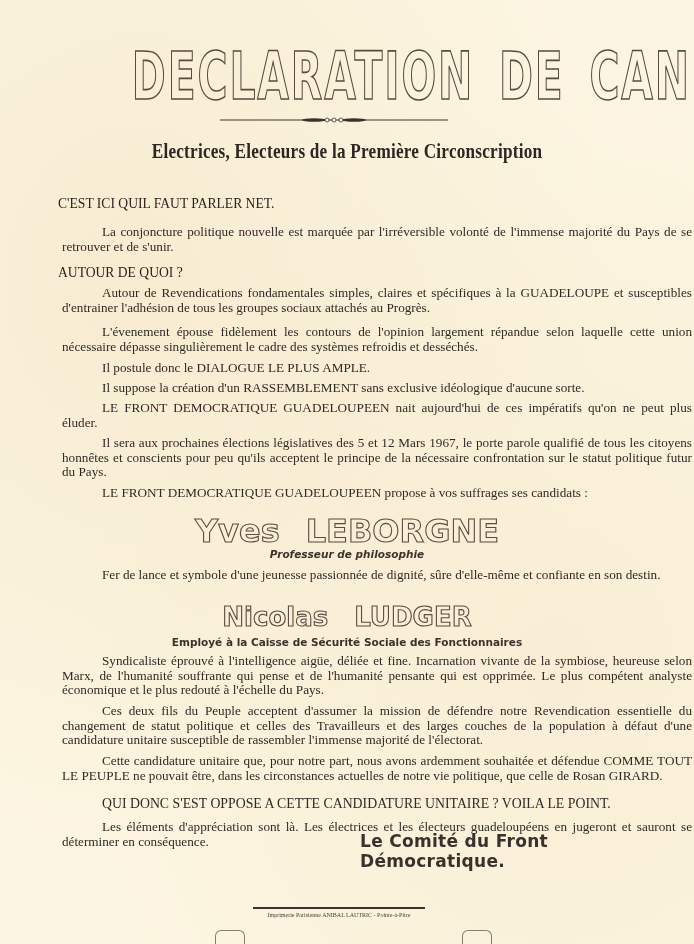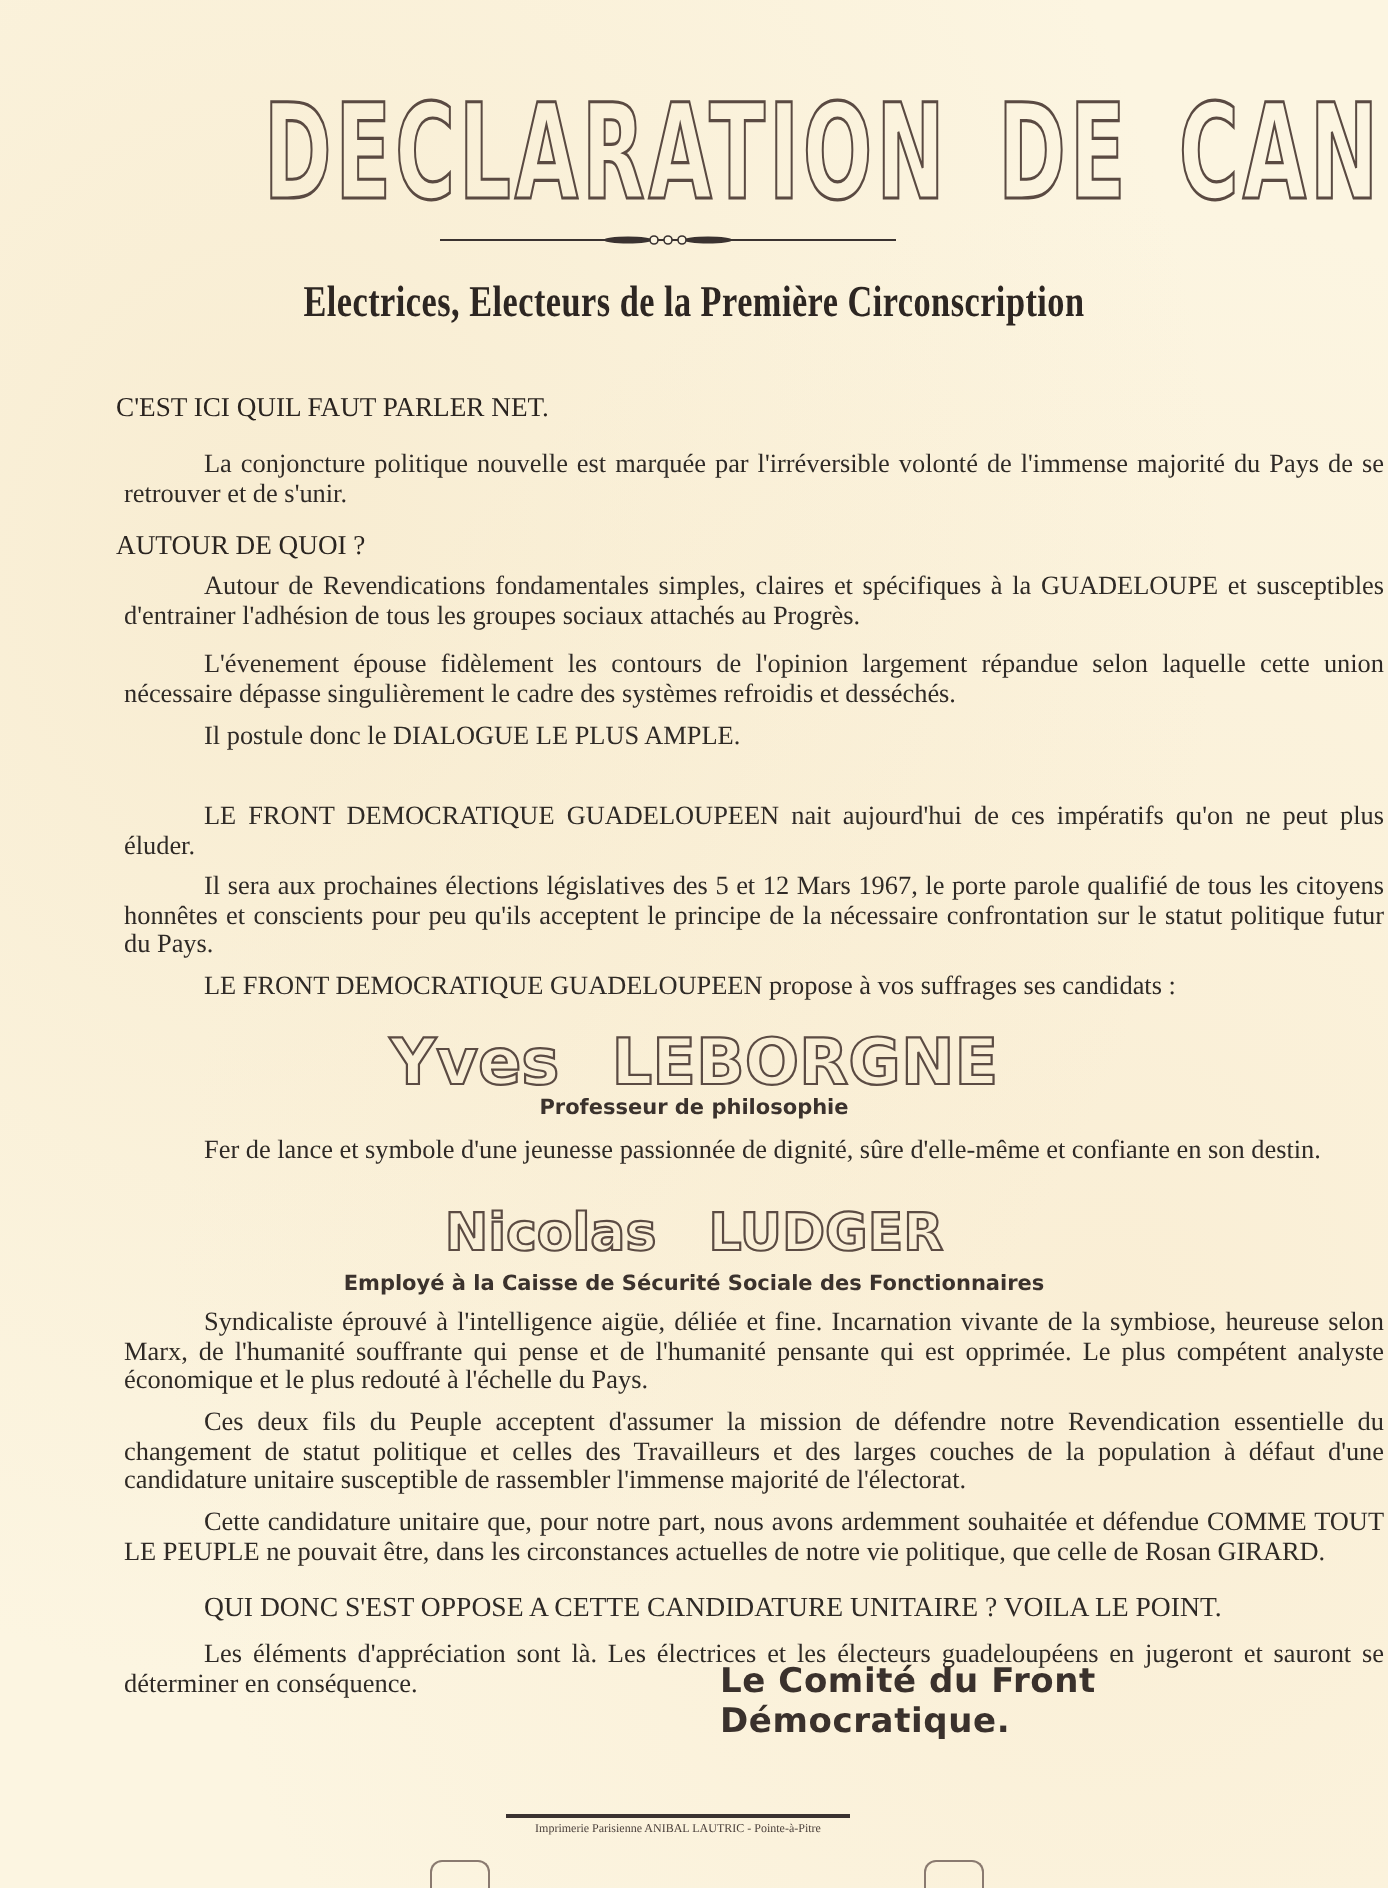--- a/index.html
+++ b/index.html
@@ -129,31 +129,32 @@
   <div class="p" style="top:225px;">La conjoncture politique nouvelle est marquée par l'irréversible volonté de l'immense majorité du Pays de se retrouver et de s'unir.</div>
 
   <div class="head" style="top:265px;">AUTOUR DE QUOI ?</div>
 
   <div class="p" style="top:286px;">Autour de Revendications fondamentales simples, claires et spécifiques à la GUADELOUPE et susceptibles d'entrainer l'adhésion de tous les groupes sociaux attachés au Progrès.</div>
 
   <div class="p" style="top:325px;">L'évenement épouse fidèlement les contours de l'opinion largement répandue selon laquelle cette union nécessaire dépasse singulièrement le cadre des systèmes refroidis et desséchés.</div>
 
   <div class="p" style="top:361px;">Il postule donc le DIALOGUE LE PLUS AMPLE.</div>
 
+  <div class="p" style="top:381px;">Il suppose la création d'un RASSEMBLEMENT sans exclusive idéologique d'aucune sorte.</div>
 
   <div class="p" style="top:401px;">LE FRONT DEMOCRATIQUE GUADELOUPEEN nait aujourd'hui de ces impératifs qu'on ne peut plus éluder.</div>
 
   <div class="p" style="top:436px;">Il sera aux prochaines élections législatives des 5 et 12 Mars 1967, le porte parole qualifié de tous les citoyens honnêtes et conscients pour peu qu'ils acceptent le principe de la nécessaire confrontation sur le statut politique futur du Pays.</div>
 
   <div class="p" style="top:486px;">LE FRONT DEMOCRATIQUE GUADELOUPEEN propose à vos suffrages ses candidats :</div>
 
   <div class="candidate" style="top:512px; font-size:32px;">
     <span class="first">Yves</span><span>LEBORGNE</span>
   </div>
-  <div class="role" style="top:548px;">Professeur de philosophie</div>
+  <div class="role" style="top:548px;font-style:italic;">Professeur de philosophie</div>
   <div class="p" style="top:568px;">Fer de lance et symbole d'une jeunesse passionnée de dignité, sûre d'elle-même et confiante en son destin.</div>
 
   <div class="candidate" style="top:602px; font-size:26px;">
     <span class="first">Nicolas</span><span>LUDGER</span>
   </div>
   <div class="role" style="top:636px;">Employé à la Caisse de Sécurité Sociale des Fonctionnaires</div>
   <div class="p" style="top:704px;">Ces deux fils du Peuple acceptent d'assumer la mission de défendre notre Revendication essentielle du changement de statut politique et celles des Travailleurs et des larges couches de la population à défaut d'une candidature unitaire susceptible de rassembler l'immense majorité de l'électorat.</div>
 
   <div class="p" style="top:654px;">Syndicaliste éprouvé à l'intelligence aigüe, déliée et fine. Incarnation vivante de la symbiose, heureuse selon Marx, de l'humanité souffrante qui pense et de l'humanité pensante qui est opprimée. Le plus compétent analyste économique et le plus redouté à l'échelle du Pays.</div>
 

